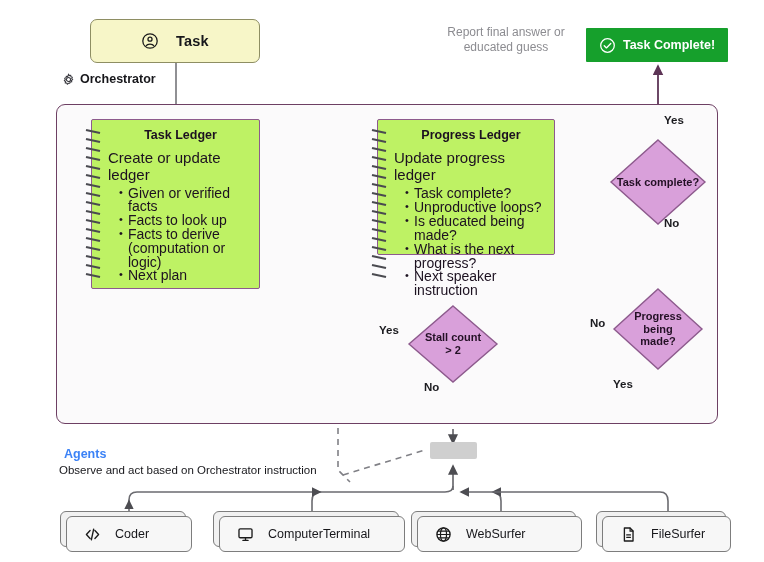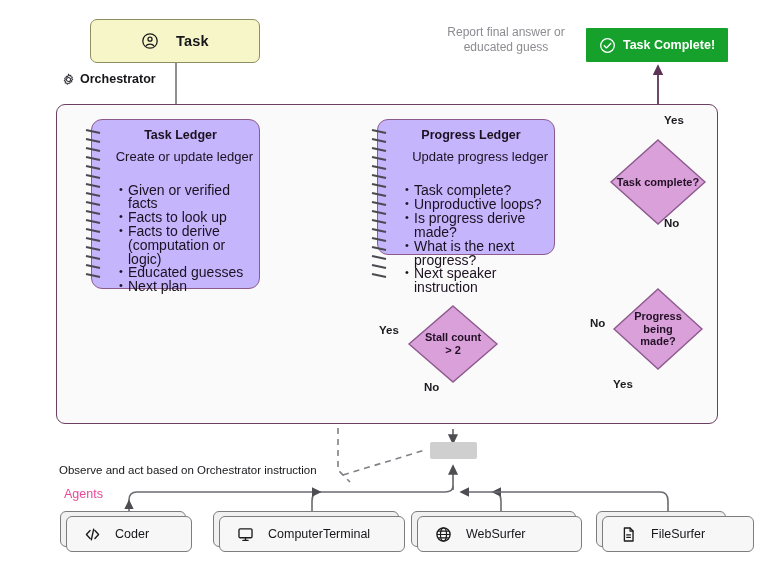--- a/index.html
+++ b/index.html
@@ -34,29 +34,29 @@
     border:1.6px solid #6d3f63;border-radius:9px;
     background:#fbfafb;box-sizing:border-box;
   }
   .inner-panel{
     left:311px;top:107px;width:399px;height:314px;
     background:#e9e9e9;border-radius:7px 7px 0 0;
   }
 
   
   .ledger{
-    background:#c4b5fd;border:1.4px solid #8d5a8d;border-radius:11px;
+    background:#bef264;border:1.4px solid #8d5a8d;border-radius:2px;
     box-sizing:border-box;padding:8px 6px 12px 16px;
   }
   .ledger-title{
     text-align:center;font-size:12.5px;font-weight:bold;color:#1c1120;
     margin-bottom:7px;
   }
   .ledger-sub{
-    text-align:right;font-size:13px;color:#1c1120;margin-bottom:20px;
+    text-align:left;font-size:15px;color:#1c1120;margin-bottom:4px;
   }
   .ledger ul{margin:0;padding:0 0 0 12px;list-style:none;}
   .ledger li{
     font-size:14px;color:#1c1120;line-height:13.4px;
     position:relative;padding-left:8px;margin-bottom:.5px;
   }
   .ledger li:before{
     content:"\2022";position:absolute;left:-1px;top:-1px;font-size:11px;
   }
   .spiral{position:absolute;left:-7px;top:6px;bottom:6px;width:16px;}
@@ -86,21 +86,21 @@
     display:flex;align-items:center;justify-content:center;gap:7px;
     box-sizing:border-box;
   }
   .green-label{color:#ffffff;font-size:12.5px;font-weight:bold;}
   .report-note{
     left:430px;top:25px;width:152px;
     text-align:center;font-size:12px;color:#8c8c91;line-height:15px;
   }
 
   
-  .agents-title{left:64px;top:447px;font-size:12.5px;font-weight:normal;color:#ec4899;margin-top:40px;}
+  .agents-title{left:64px;top:447px;font-size:12.5px;font-weight:bold;color:#3b82f6;}
   .agents-sub{left:59px;top:464px;font-size:11.5px;color:#17171b;}
 
   .redacted{left:430px;top:442px;width:47px;height:17px;background:#cfcfcf;border-radius:2px;}
 
   .agent-card{
     height:36px;box-sizing:border-box;
     background:#f7f7f7;border:1.2px solid #7d7d7d;border-radius:6px;
     display:flex;align-items:center;gap:14px;padding-left:17px;
     z-index:2;
   }
@@ -111,21 +111,21 @@
   }
   .agent-label{font-size:12.5px;color:#17171b;font-weight:500;}
   .agent-ico{width:17px;height:17px;display:block;}
 
   #agent0{left:66px;top:516px;width:126px;}
   #agent0s{left:60px;top:511px;width:126px;}
   #agent1{left:219px;top:516px;width:186px;}
   #agent1s{left:213px;top:511px;width:186px;}
   #agent2{left:417px;top:516px;width:165px;}
   #agent2s{left:411px;top:511px;width:165px;}
-  #agent3{left:602px;top:516px;width:152px;}
+  #agent3{left:602px;top:516px;width:129px;}
   #agent3s{left:596px;top:511px;width:130px;}
 </style>
 </head>
 <body>
 
 <div id="stage">
 
   <svg id="wires" viewBox="0 0 764 562">
     <defs>
       <marker id="ag" markerWidth="8" markerHeight="8" refX="5.2" refY="3" orient="auto">
@@ -216,21 +216,20 @@
         <line x1="1" y1="148" x2="15" y2="151"></line>
       </g>
     </svg>
     <div class="ledger-title">Task Ledger</div>
     <div class="ledger-sub">Create or update ledger</div>
     <ul>
       <li>Given or verified facts</li>
       <li>Facts to look up</li>
       <li>Facts to derive</li>
       <li style="list-style:none">(computation or logic)</li>
-      <li>Educated guesses</li>
       <li>Next plan</li>
     </ul>
   </div>
 
   <div class="abs ledger" id="progress-ledger">
     <svg class="spiral" viewBox="0 0 16 160" preserveAspectRatio="none">
       <g stroke="#4a4a50" stroke-width="2.1">
         <line x1="1" y1="4" x2="15" y2="7"></line>
           <line x1="1" y1="13" x2="15" y2="16"></line>
         <line x1="1" y1="22" x2="15" y2="25"></line>
@@ -248,21 +247,21 @@
         <line x1="1" y1="130" x2="15" y2="133"></line>
           <line x1="1" y1="139" x2="15" y2="142"></line>
         <line x1="1" y1="148" x2="15" y2="151"></line>
       </g>
     </svg>
     <div class="ledger-title">Progress Ledger</div>
     <div class="ledger-sub">Update progress ledger</div>
     <ul>
       <li>Task complete?</li>
       <li>Unproductive loops?</li>
-      <li>Is progress derive</li>
+      <li>Is educated being</li>
       <li style="list-style:none">made?</li>
       <li>What is the next</li>
       <li style="list-style:none">progress?</li>
       <li>Next speaker instruction</li>
     </ul>
   </div>
   <style>
     #task-ledger li:nth-child(4):before,
     #progress-ledger li:nth-child(4):before,
     #progress-ledger li:nth-child(6):before{content:"";}

